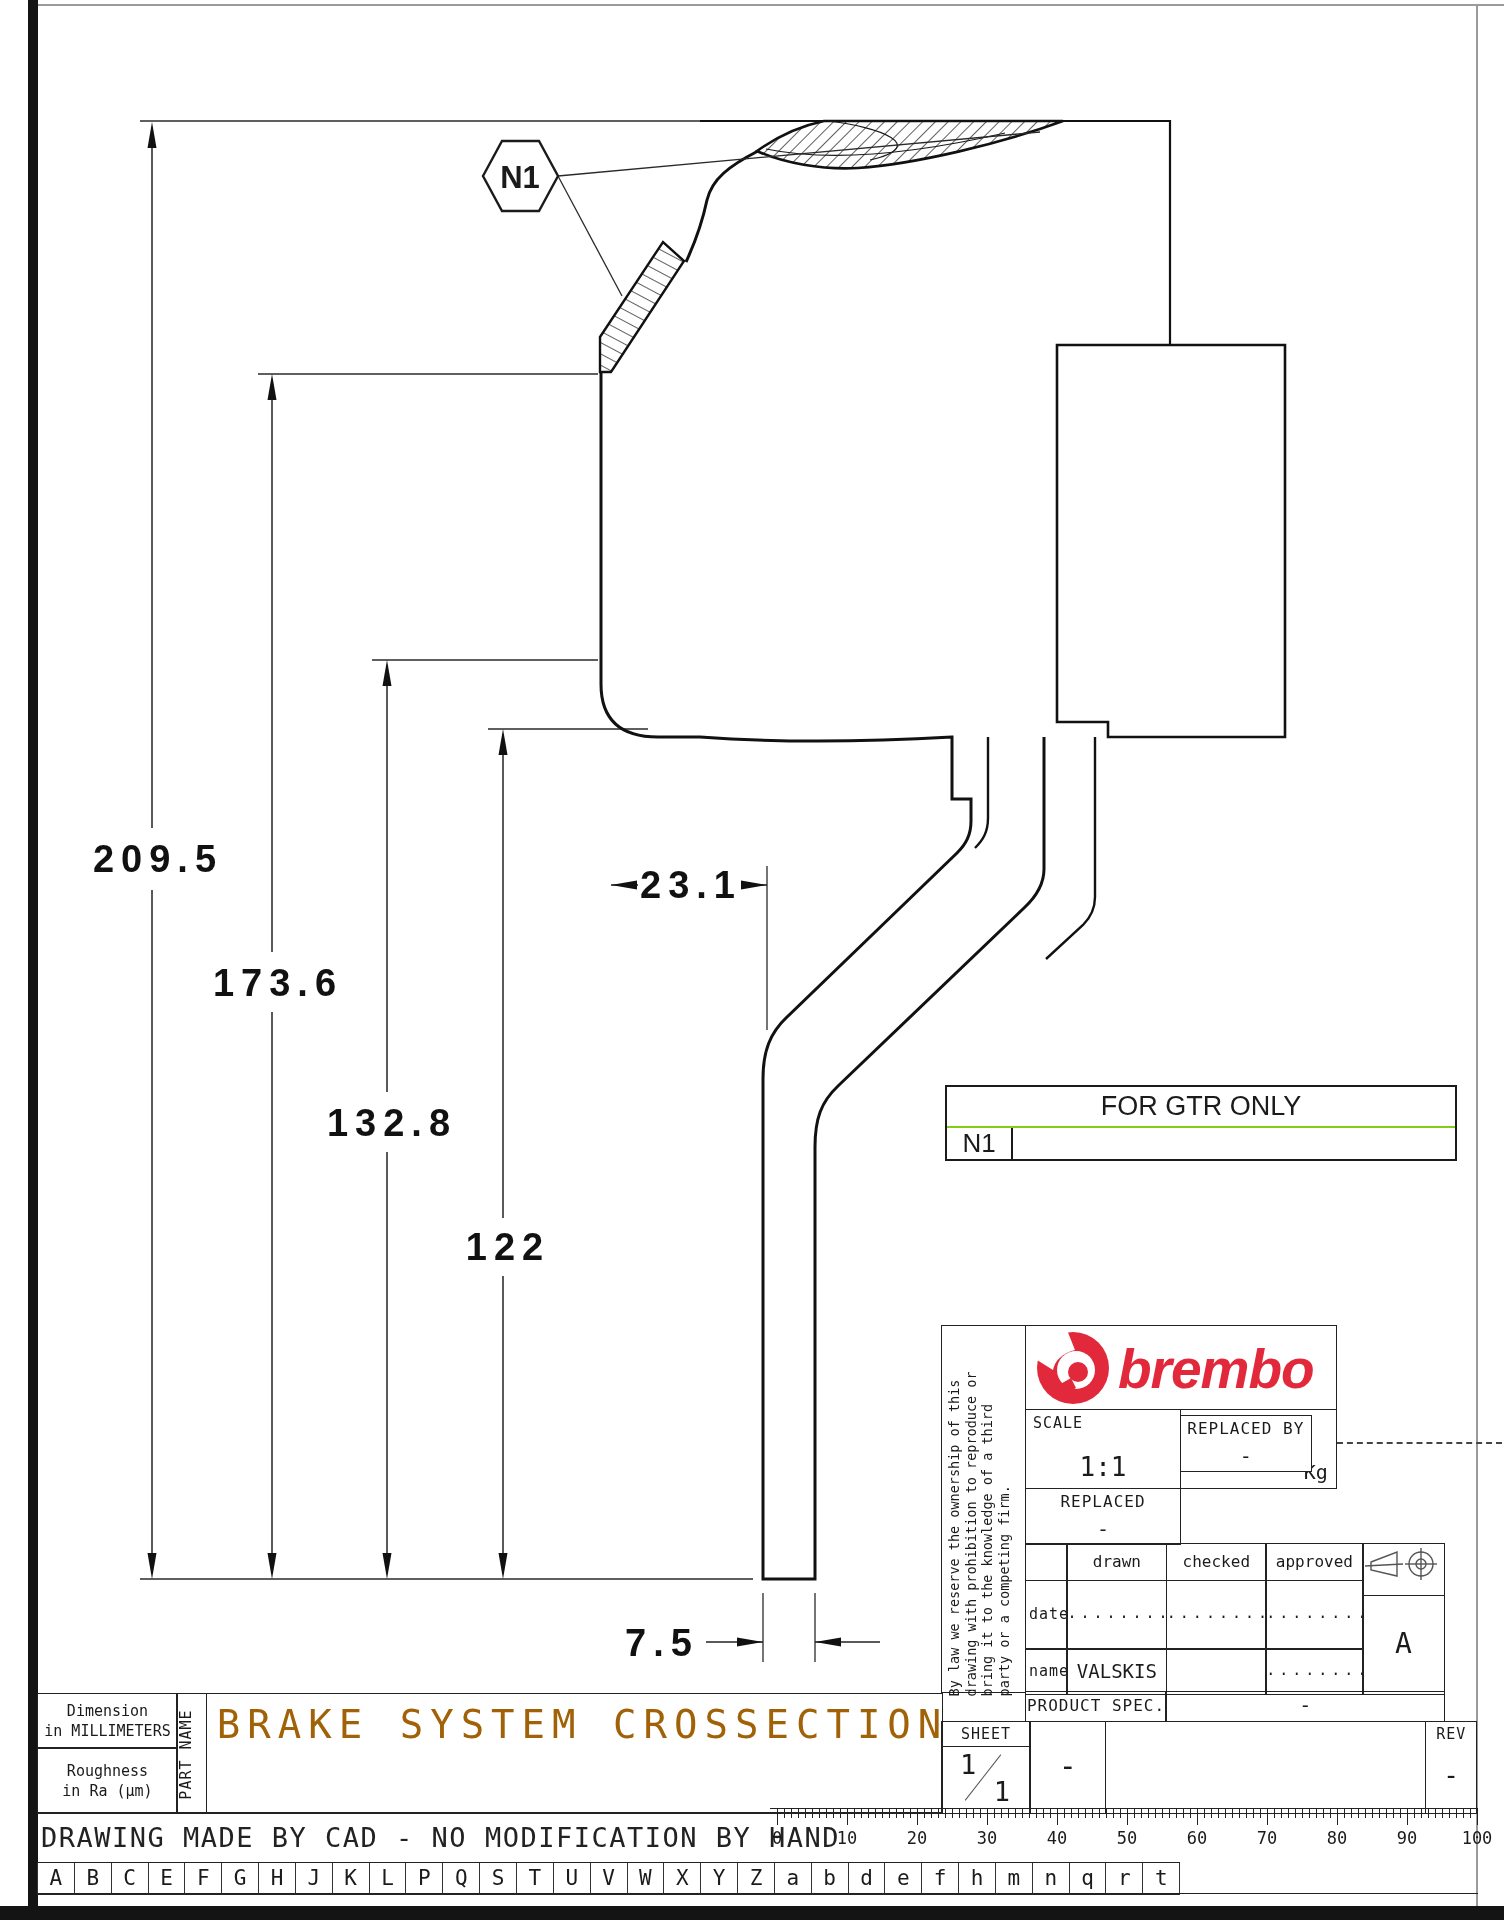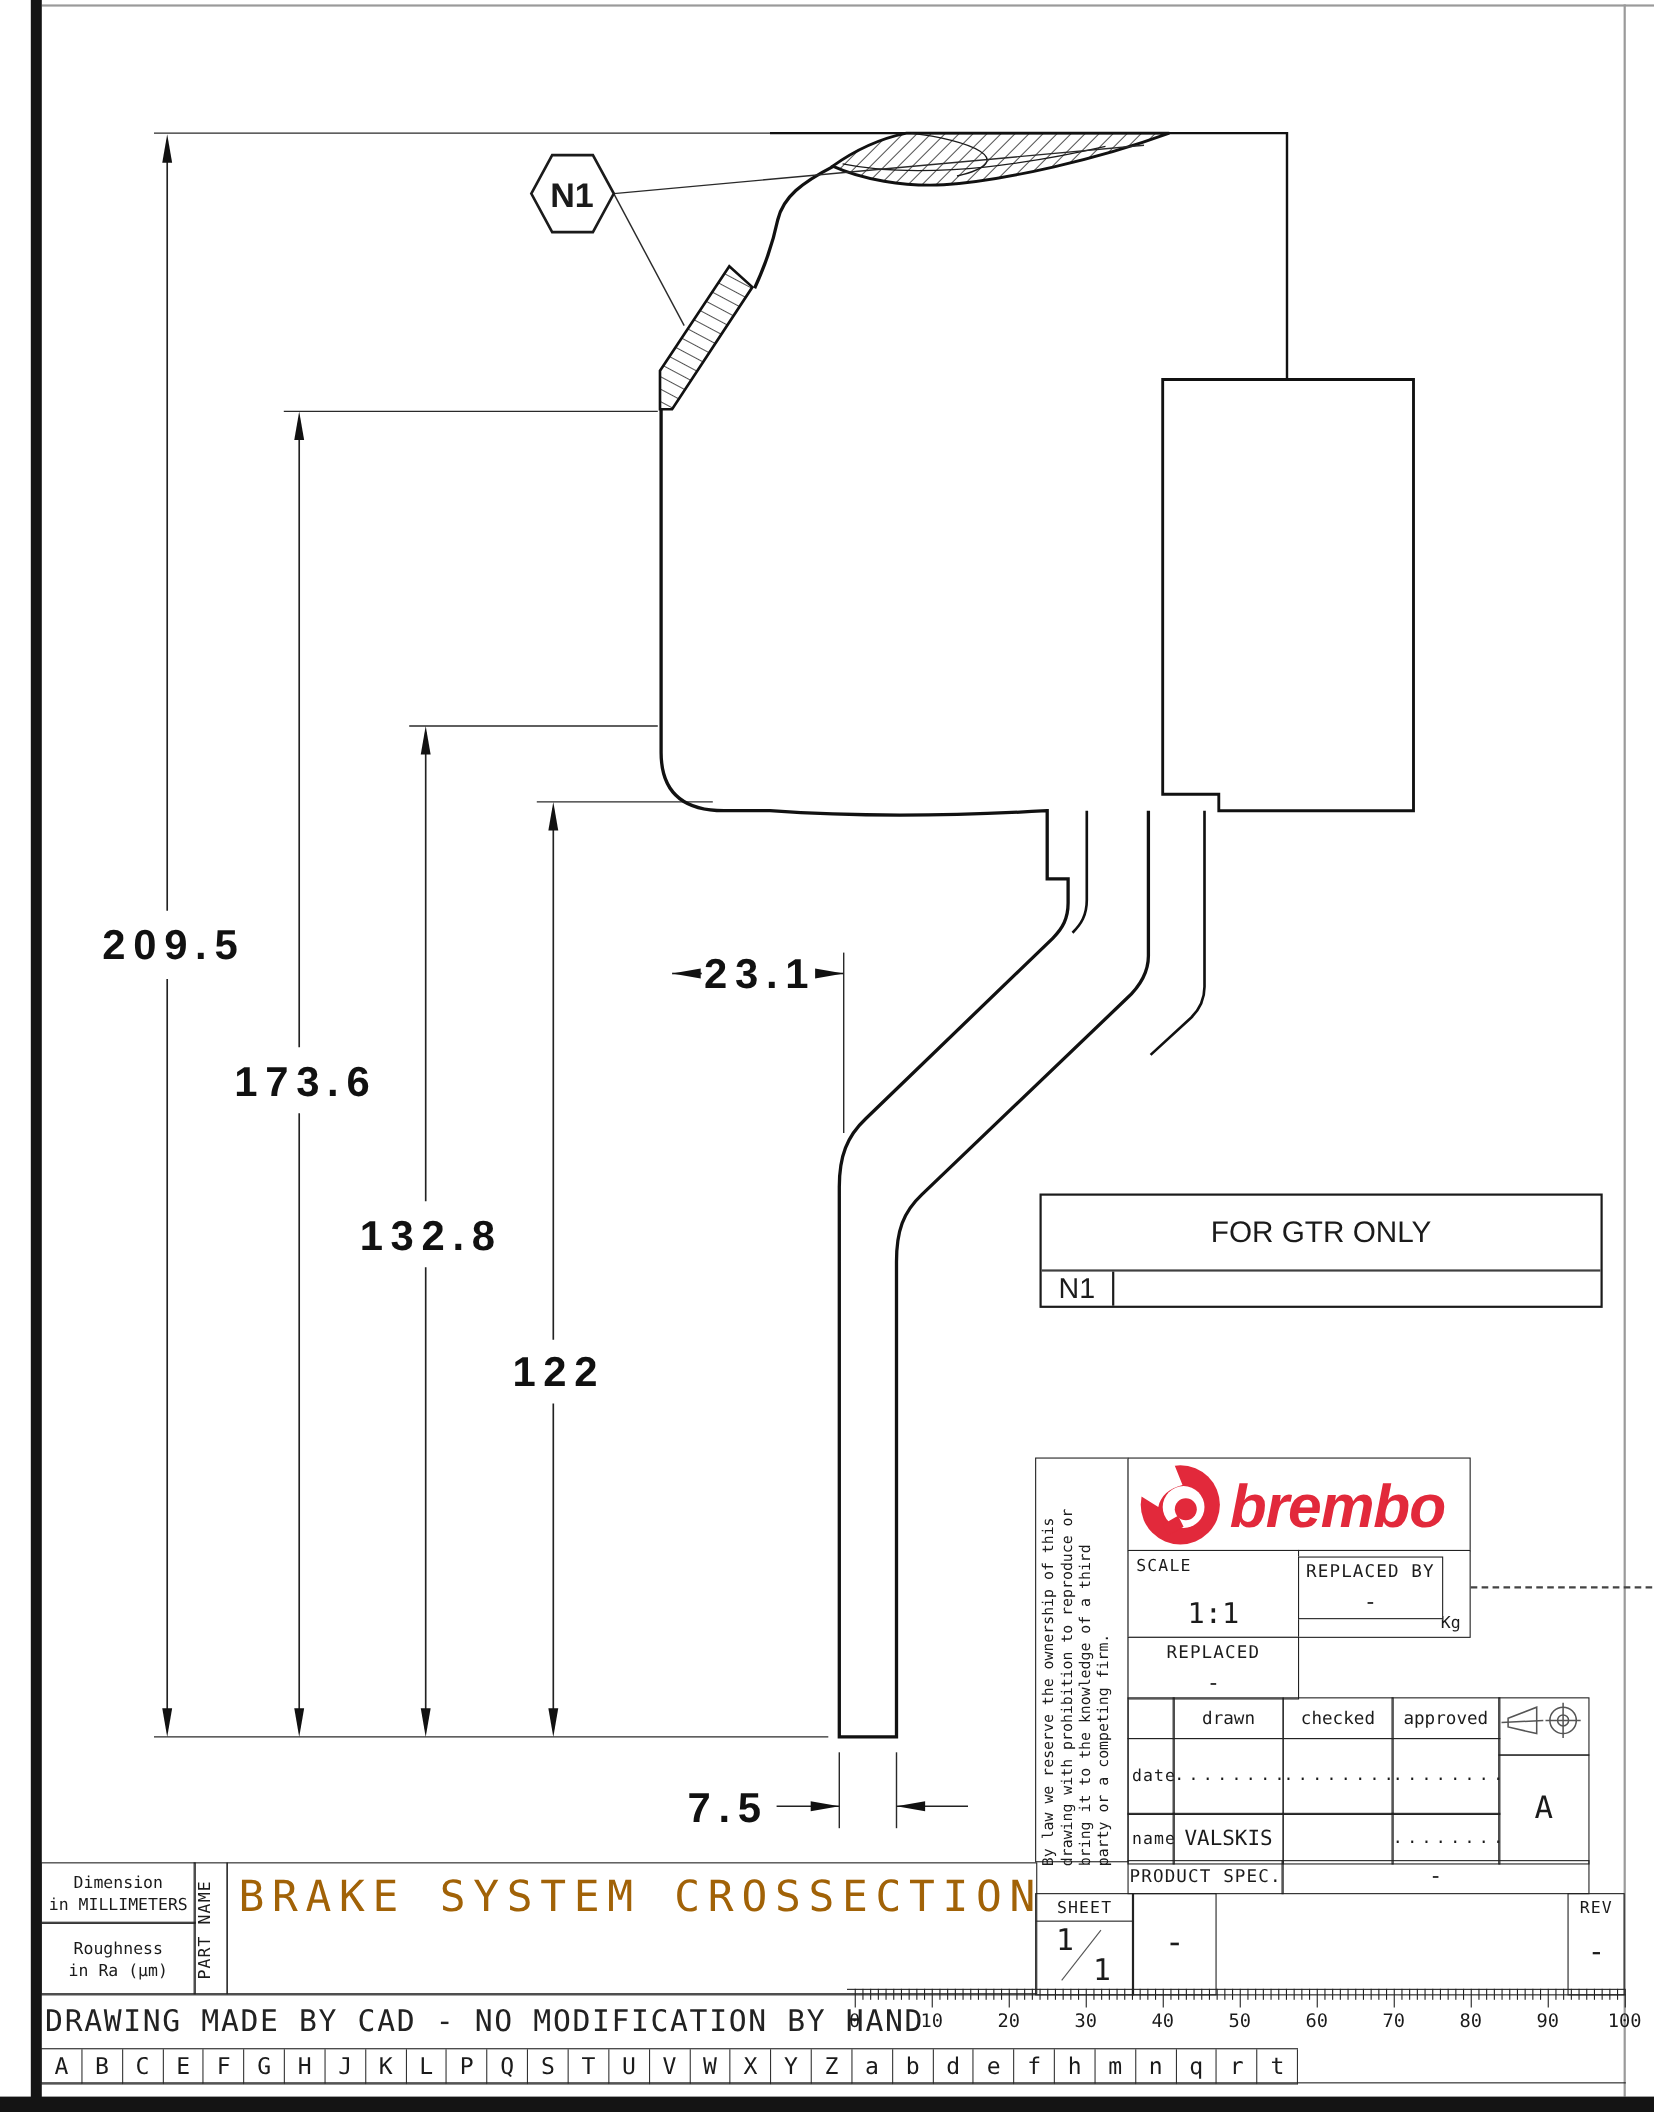--- a/index.html
+++ b/index.html
@@ -10,22 +10,22 @@
   .frame-left{left:28px;top:0;width:10px;height:1920px;background:#141414;}
   .frame-bottom{left:0;top:1906px;width:1504px;height:14px;background:#141414;}
   .frame-top{left:38px;top:4px;width:1466px;height:0;border-top:2px solid #9a9a9a;}
   .frame-right{left:1476px;top:4px;width:0;height:1902px;border-left:2px solid #9a9a9a;}
   
   .cell{border:1.6px solid #222;}
   .lbl{font-size:15px;letter-spacing:1px;}
   .sans{font-family:"Liberation Sans",sans-serif;}
   
   #gtr{left:945px;top:1085px;width:512px;border:2px solid #1b1b1b;background:#fff;}
-  #gtr .hdr{border-bottom:2px solid #404040;text-align:center;font-family:"Liberation Sans",sans-serif;
-            font-size:27px;padding:18px 0;}
+  #gtr .hdr{border-bottom:2px solid #84cc16;text-align:center;font-family:"Liberation Sans",sans-serif;
+            font-size:27px;padding:4px 0;}
   #gtr .body{display:flex;}
   #gtr .ref{width:64px;border-right:2px solid #1b1b1b;display:flex;align-items:center;justify-content:center;
             font-family:"Liberation Sans",sans-serif;font-size:26px;}
   #gtr .txt{flex:1;font-family:"Liberation Sans",sans-serif;font-size:26.5px;line-height:36px;padding:3px 4px 5px 6px;}
   
   #disc{left:941px;top:1325px;width:85px;height:368px;border:1.6px solid #222;}
   #disc .rot{position:absolute;width:368px;height:85px;left:-141px;top:141px;transform:rotate(-90deg);
              font-size:13.5px;line-height:16.5px;white-space:nowrap;padding-top:6px;}
   
   .blk{border:1.6px solid #222;background:#fff;}
@@ -172,21 +172,21 @@
     </svg>
   </div>
 
   <div class="abs blk" style="left:1025px;top:1409.4px;width:156px;height:80px;">
     <span class="cellhdr">SCALE</span>
     <span class="cellval" style="top:42px;">1:1</span>
   </div>
   <div class="abs blk" style="left:1179.8px;top:1409.4px;width:157px;height:80px;">
     <span class="cellhdr">MASS</span>
     <span class="cellval" style="top:38px;font-size:22px;">-</span>
-    <span style="position:absolute;right:8px;bottom:4px;font-size:15px;">Kg</span>
+    <span style="position:absolute;right:8px;bottom:4px;font-size:20px;">Kg</span>
   </div>
 
   <div class="abs blk" style="left:1025px;top:1487.8px;width:156px;height:57px;">
     <span style="position:absolute;left:0;right:0;top:3px;text-align:center;font-size:16px;letter-spacing:1px;">REPLACED</span>
     <span class="cellval" style="top:28px;font-size:20px;">-</span>
   </div>
   <div class="abs blk" style="left:1179.8px;top:1415px;width:132px;height:57px;">
     <span style="position:absolute;left:0;right:0;top:3px;text-align:center;font-size:16px;letter-spacing:1px;">REPLACED BY</span>
     <span class="cellval" style="top:28px;font-size:20px;">-</span>
   </div>

